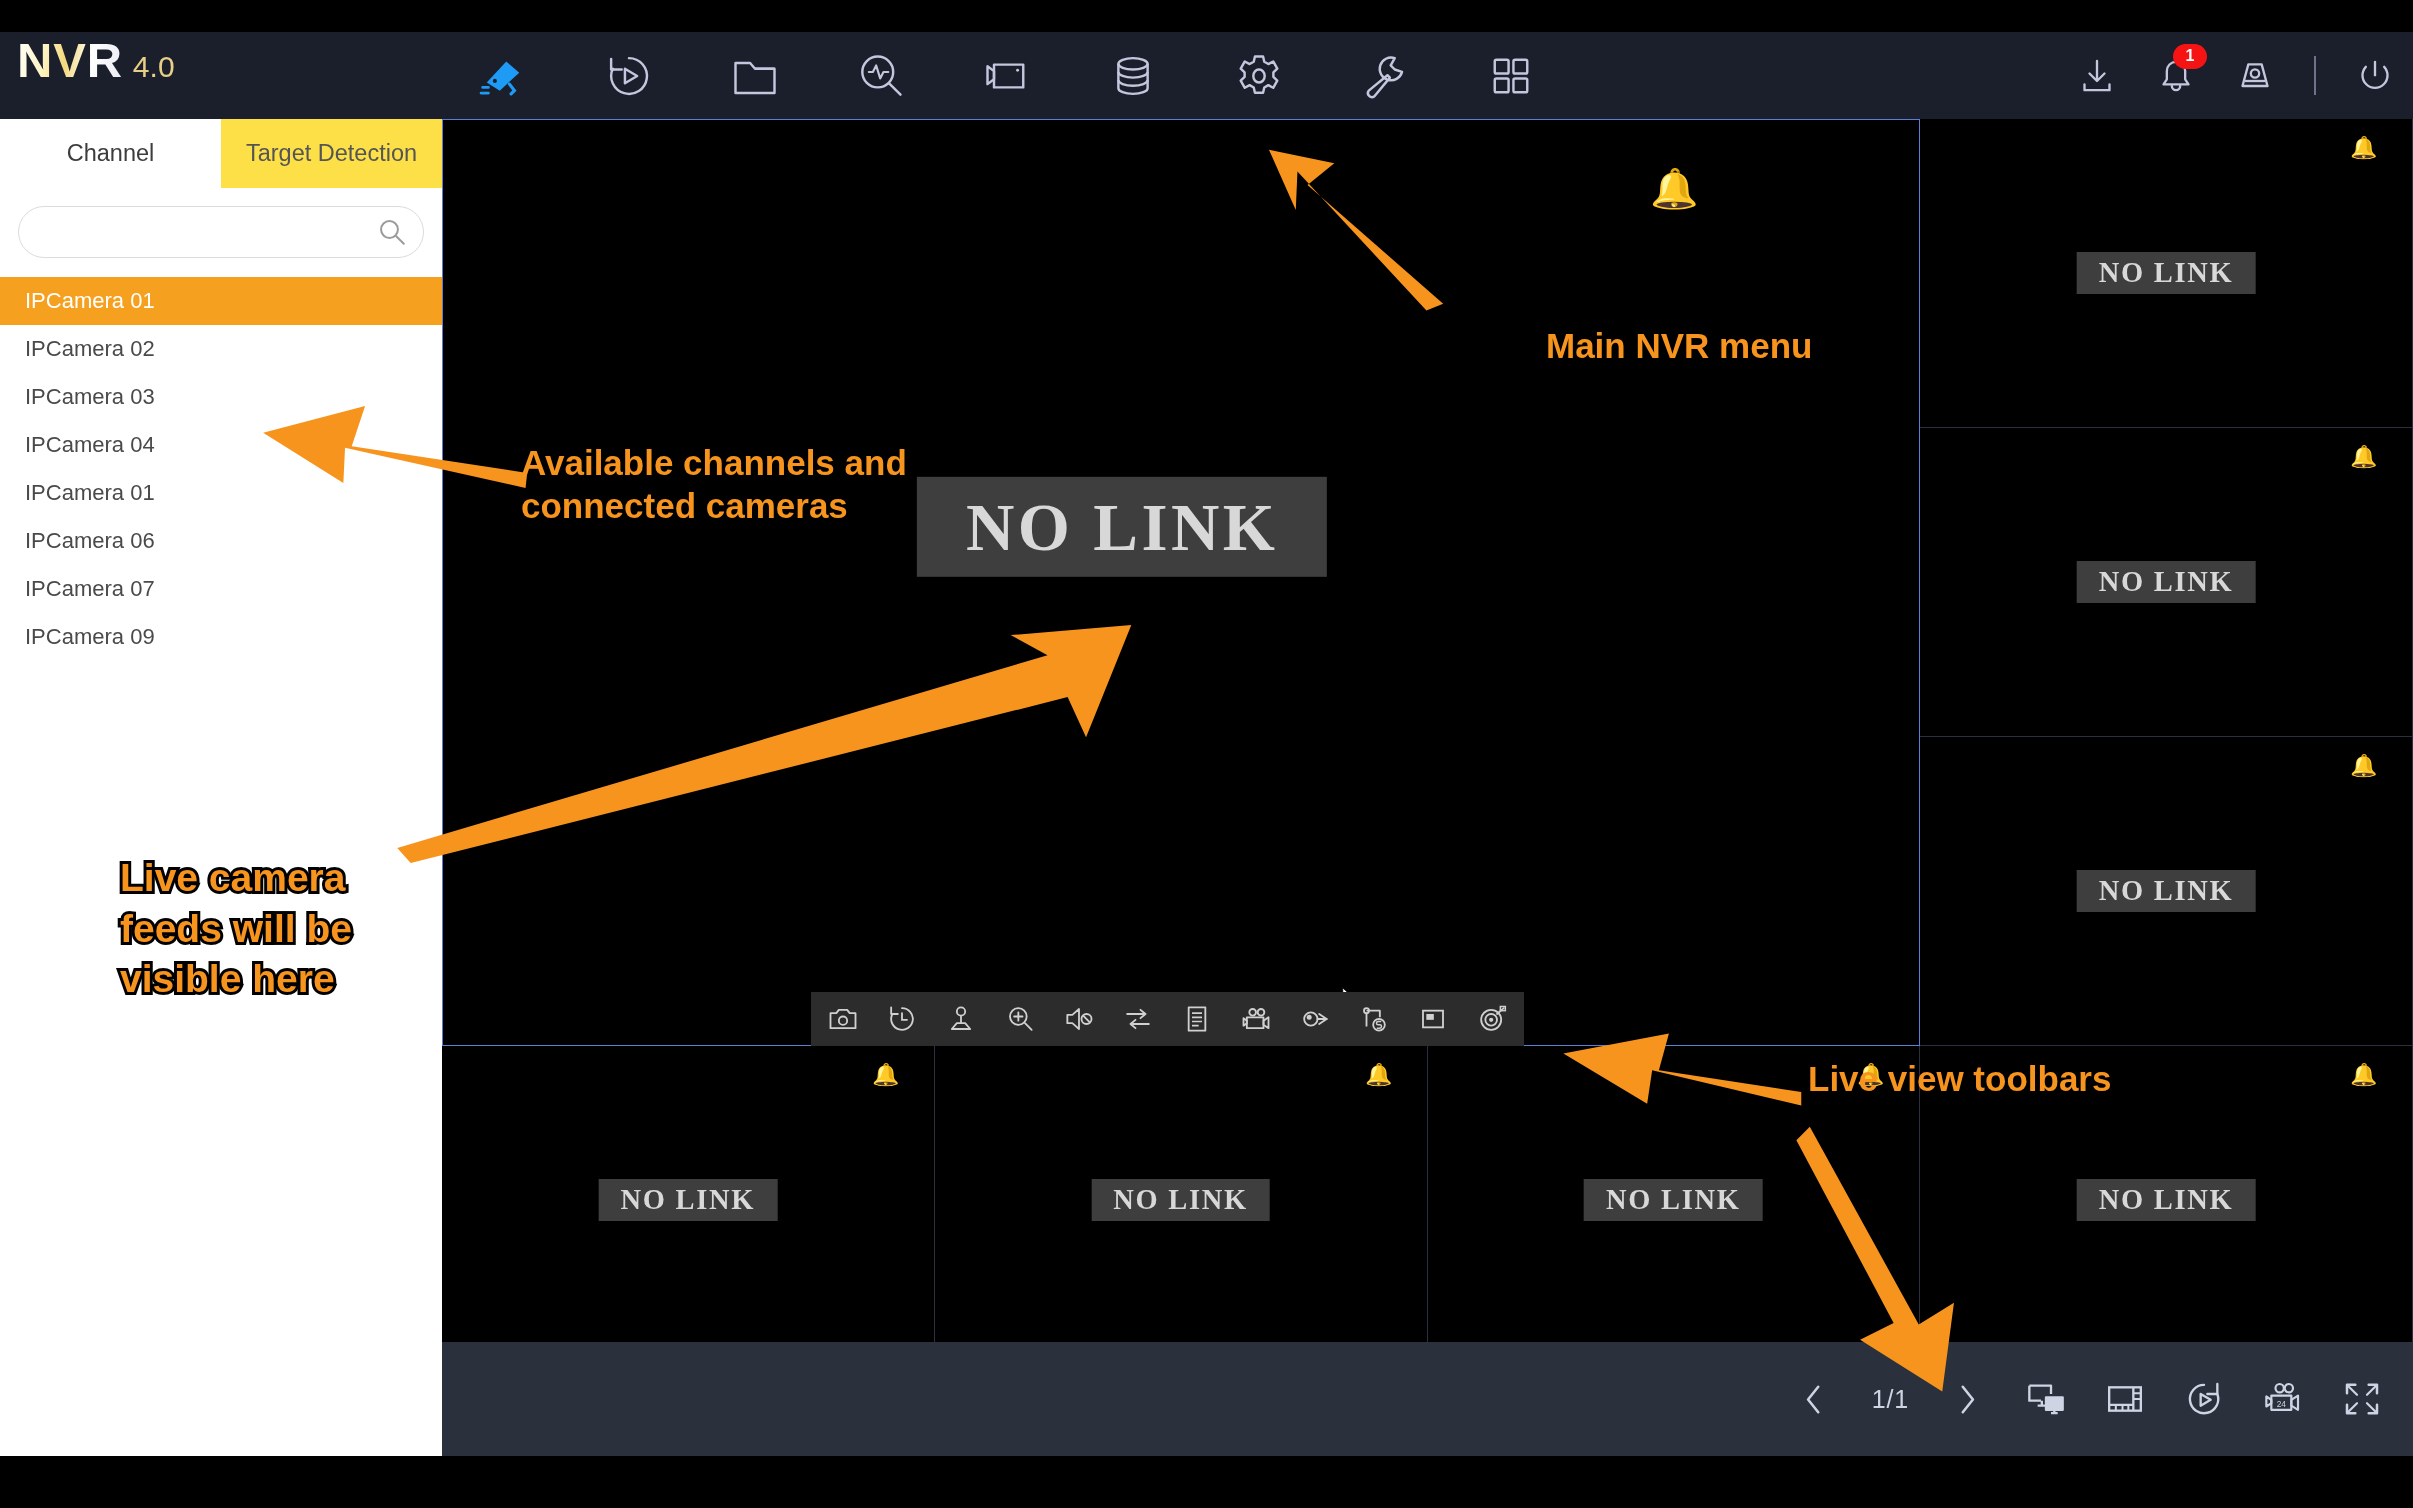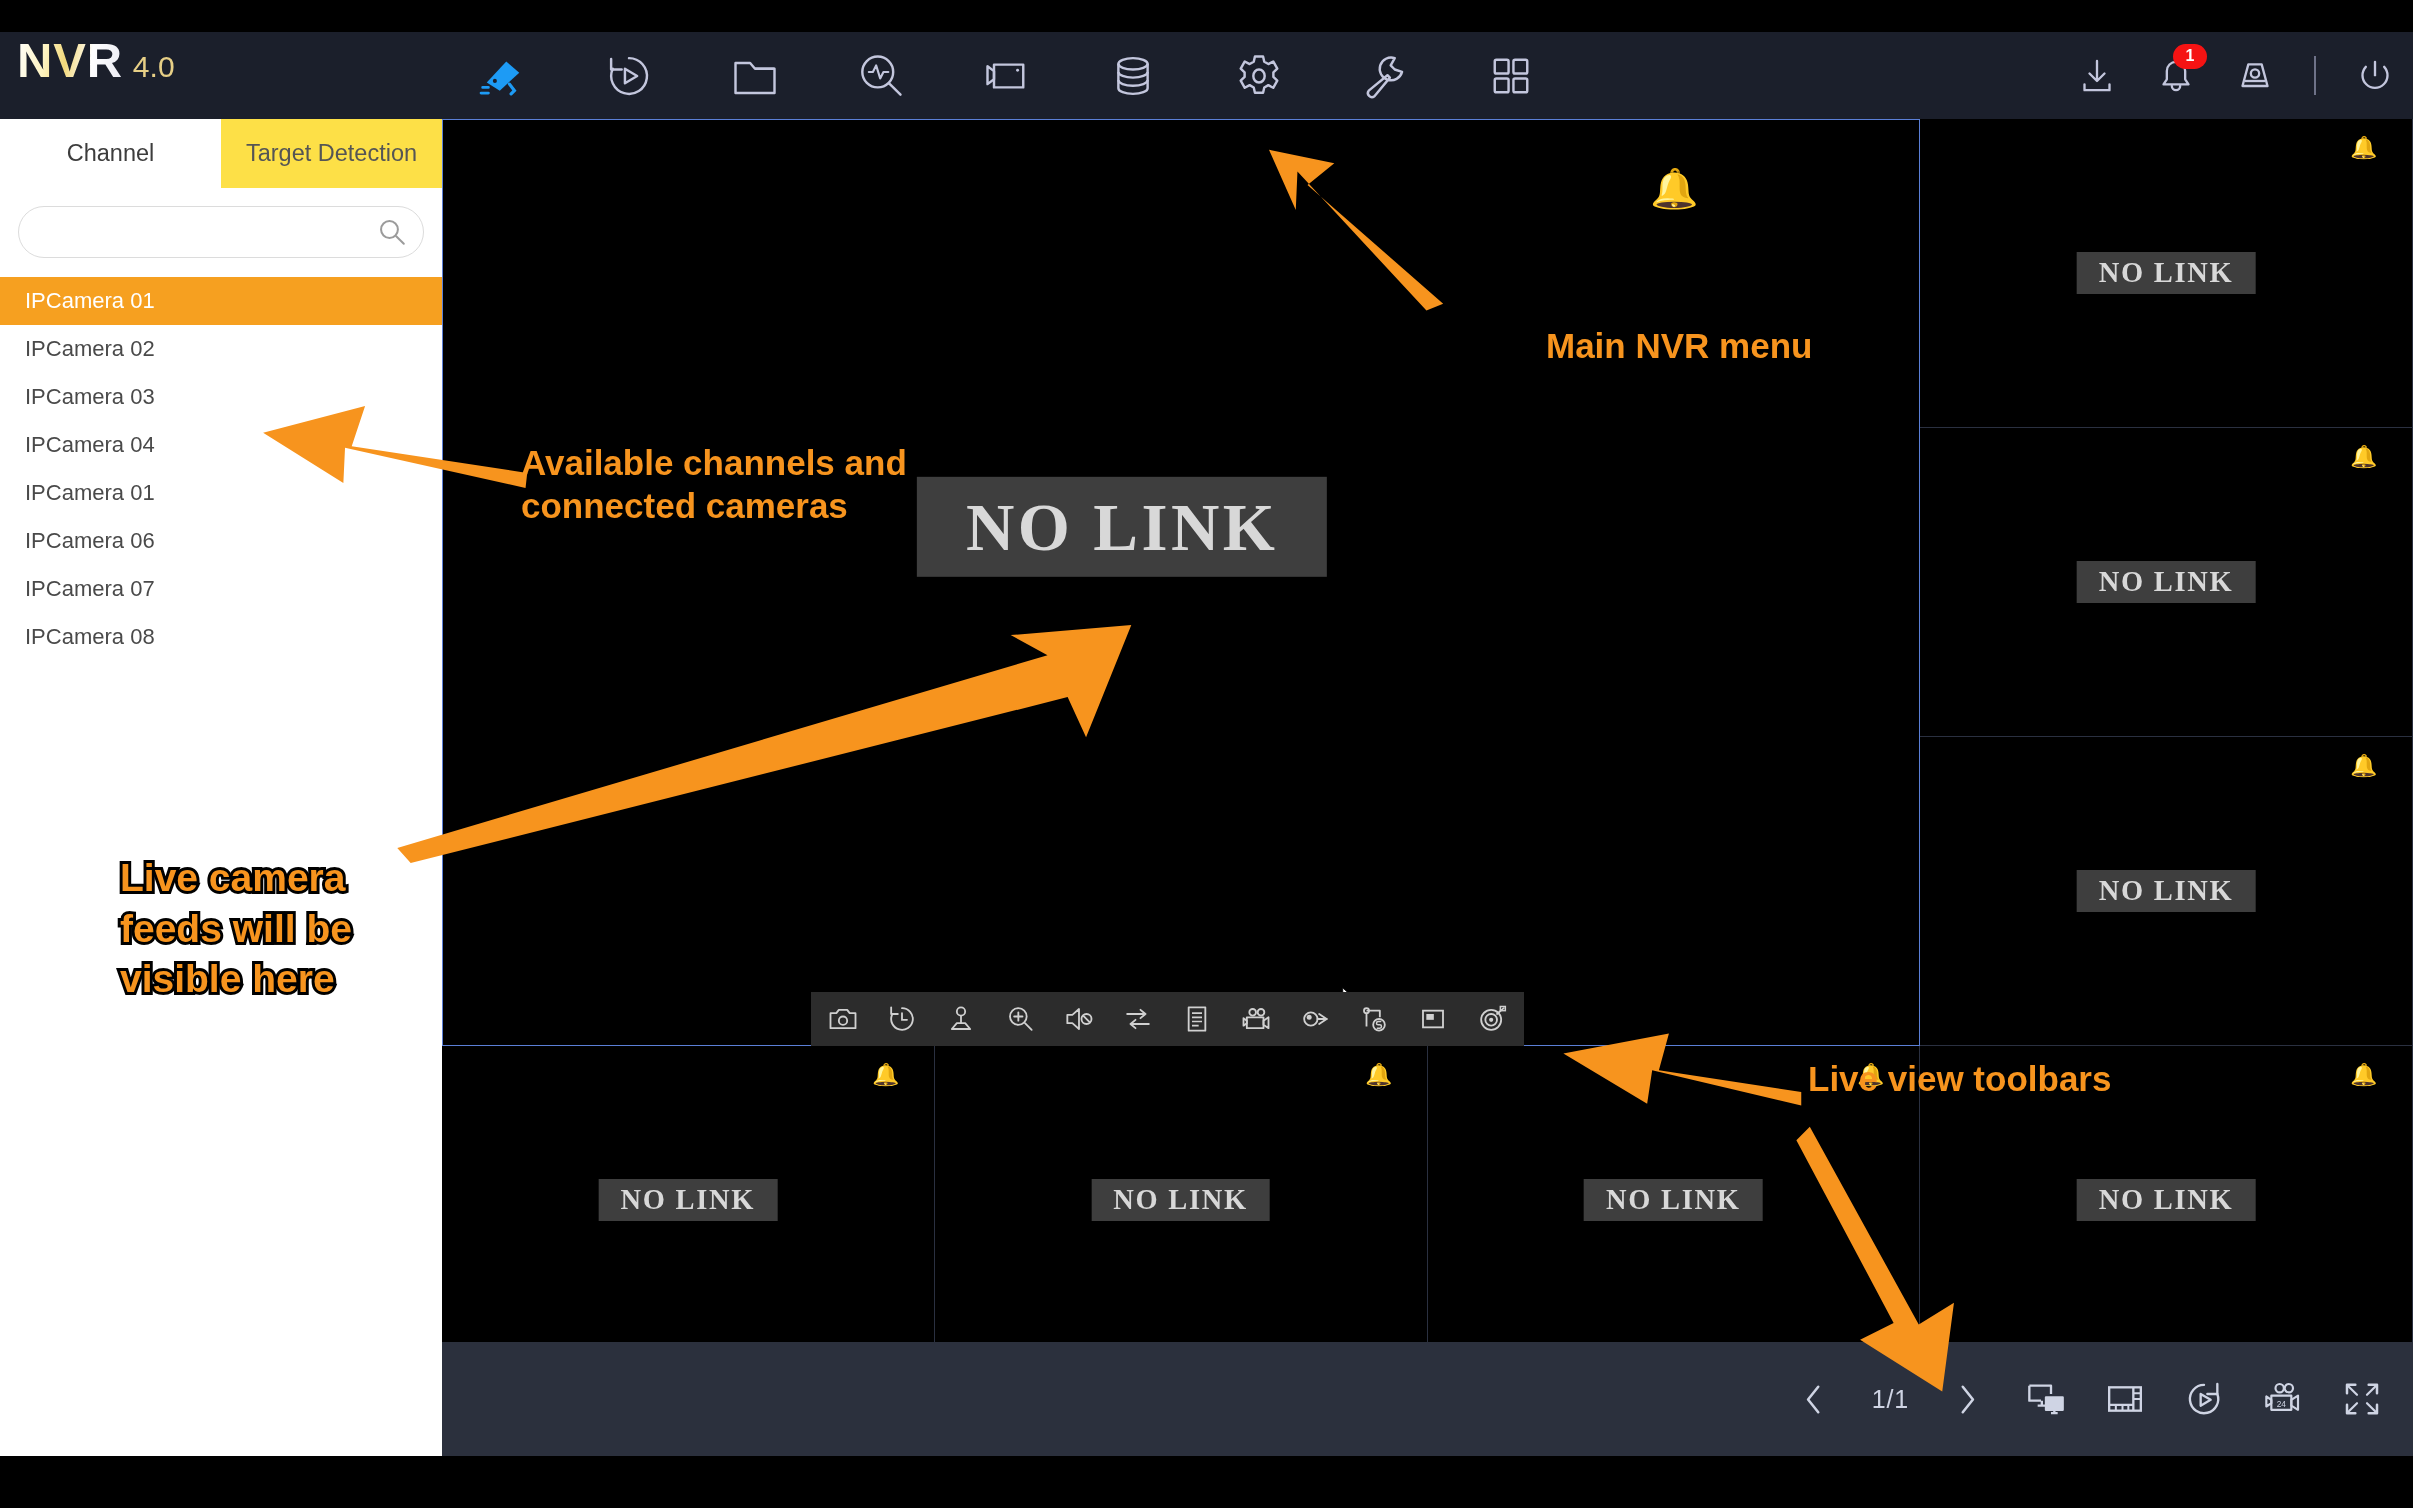--- a/index.html
+++ b/index.html
@@ -278,21 +278,21 @@
     </div>
 
     <div id="chanlist">
       <div class="chan sel">IPCamera 01</div>
       <div class="chan">IPCamera 02</div>
       <div class="chan">IPCamera 03</div>
       <div class="chan">IPCamera 04</div>
       <div class="chan">IPCamera 01</div>
       <div class="chan">IPCamera 06</div>
       <div class="chan">IPCamera 07</div>
-      <div class="chan">IPCamera 08</div>
+      <div class="chan">IPCamera 09</div>
     </div>
   </div>
 
   <div id="videoarea">
 
     <div id="grid">
 
       <div class="cell big">
         <span class="bell-sm">🔔</span>
         <div class="nolink">NO LINK</div>

